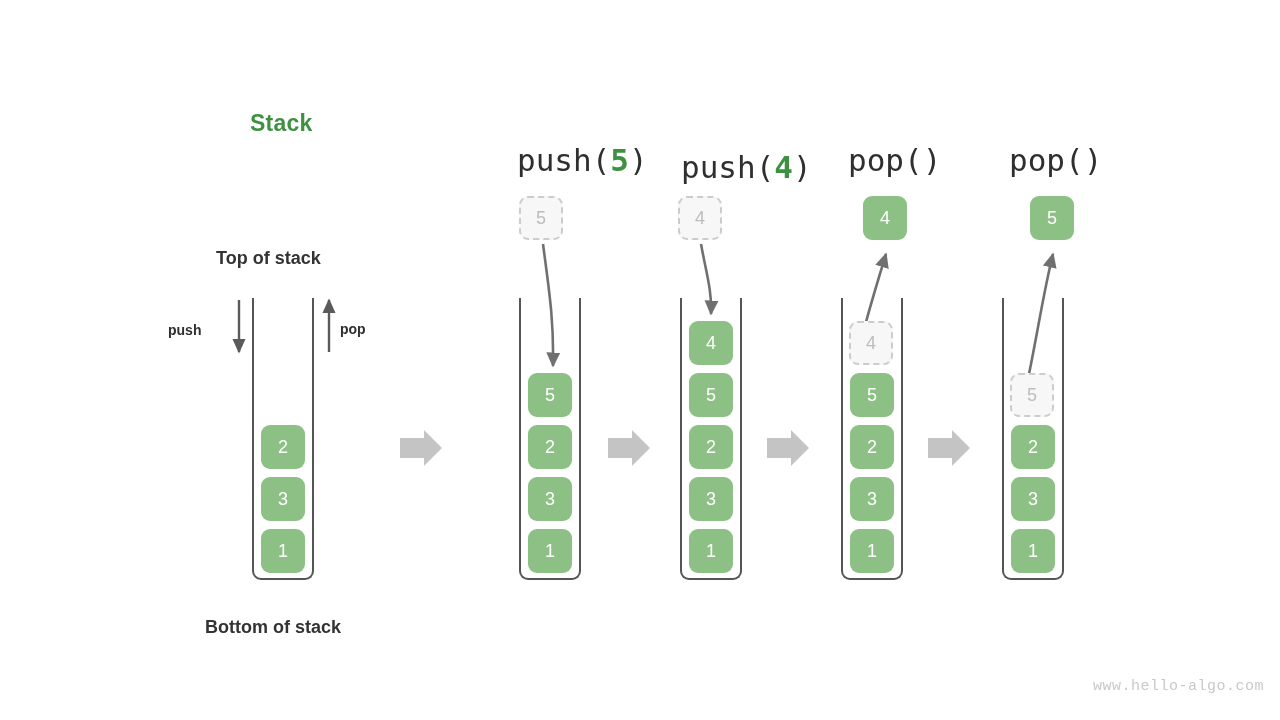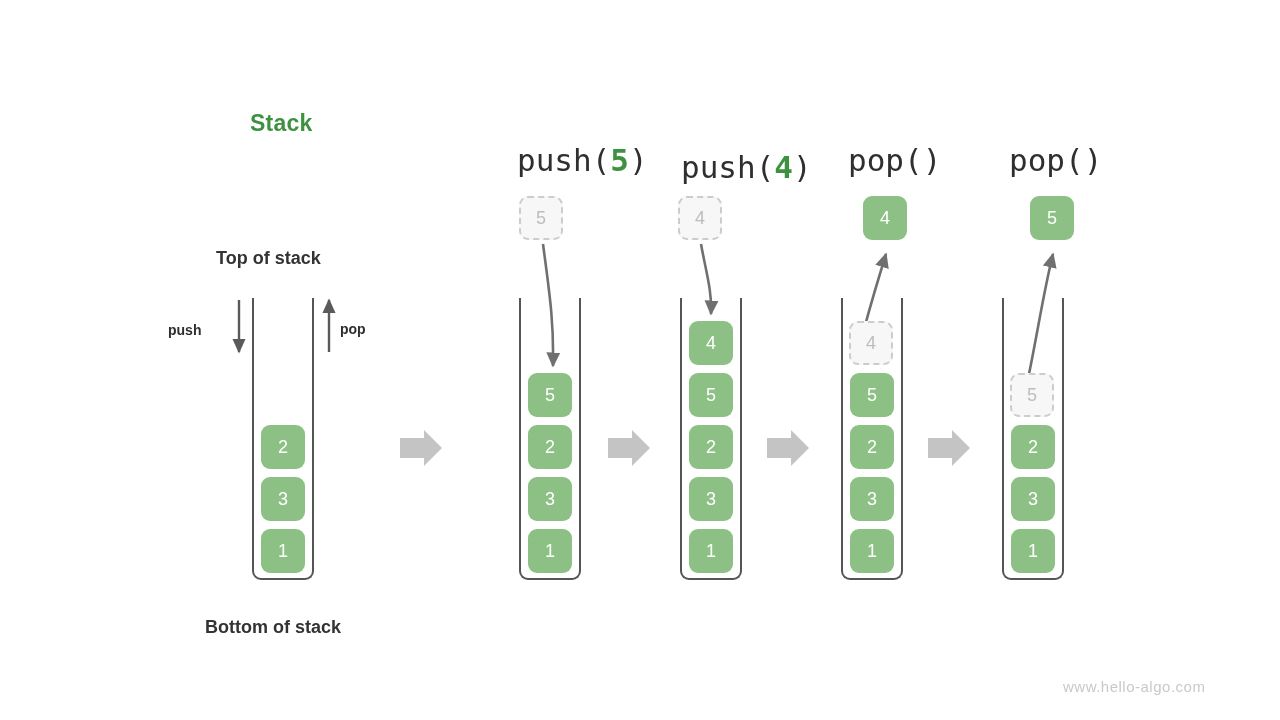--- a/index.html
+++ b/index.html
@@ -52,25 +52,26 @@
   }
   .side-label {
     position: absolute;
     font-weight: bold;
     font-size: 14px;
     color: #2f2f2f;
     white-space: nowrap;
   }
   .watermark {
     position: absolute;
-    font-family: Liberation Sans, sans-serif;
+    font-family: Liberation Mono, monospace;
     font-size: 15px;
     color: #c9c9c9;
     white-space: nowrap;
     letter-spacing: 0.5px;
+    margin-left: 30px;
   }
 
   
   .stack-container {
     position: absolute;
     box-sizing: border-box;
     border-left: 2px solid #555555;
     border-right: 2px solid #555555;
     border-bottom: 2px solid #555555;
     border-top: none;

